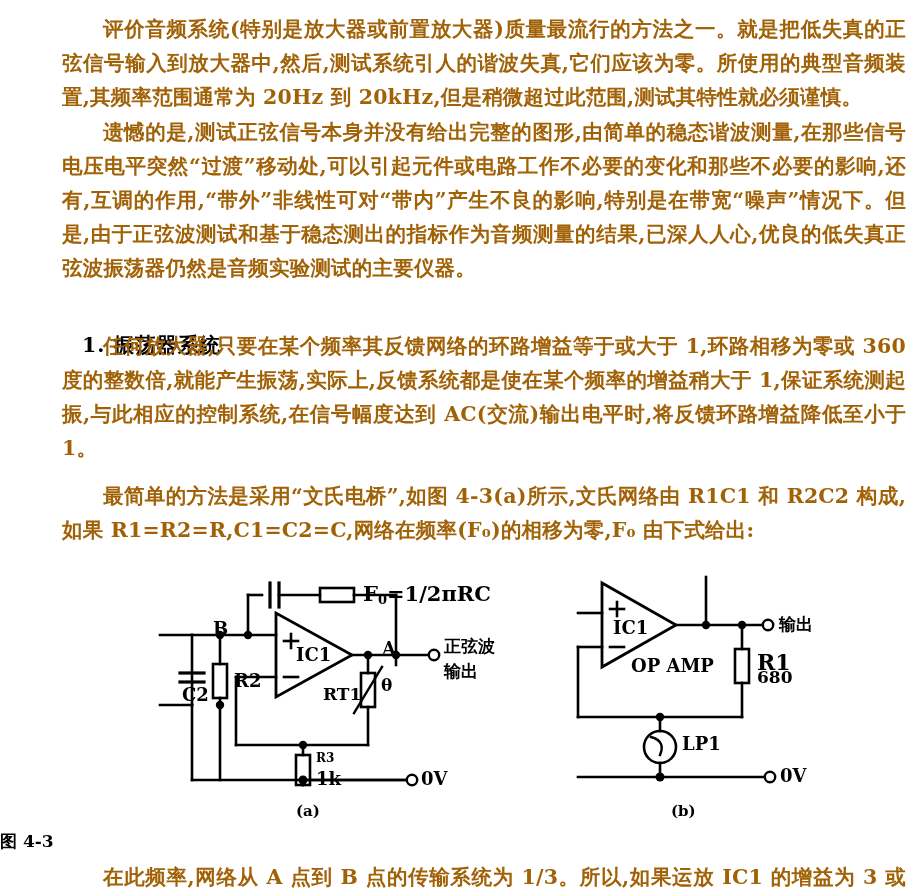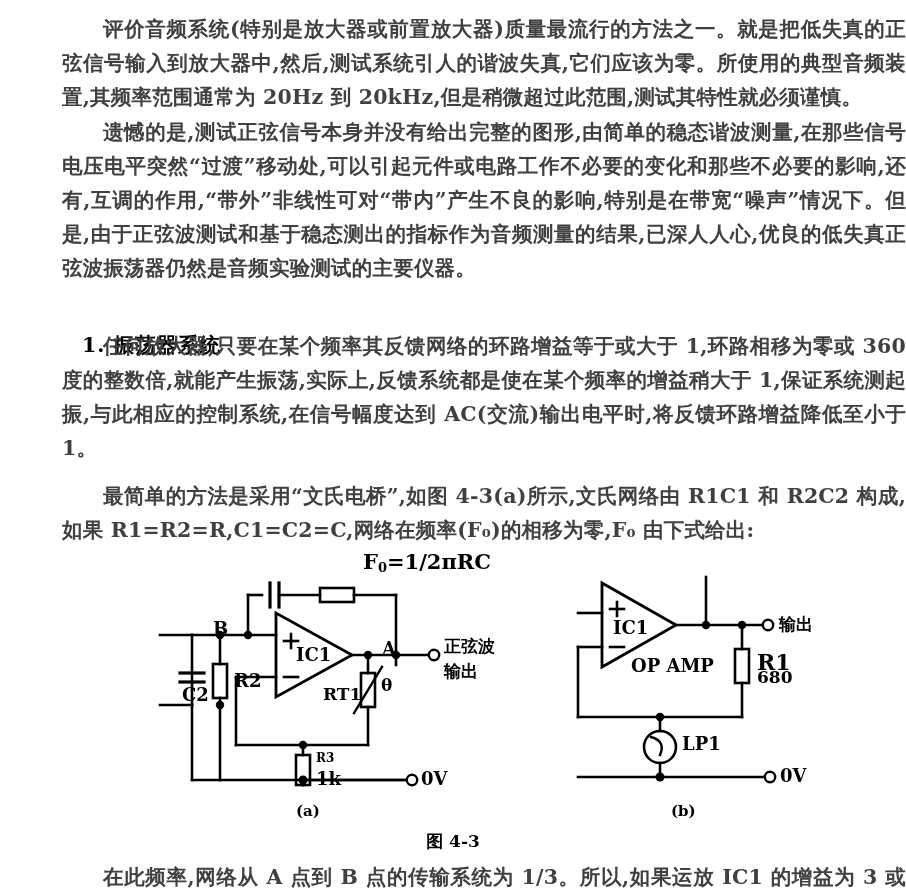--- a/index.html
+++ b/index.html
@@ -25,21 +25,21 @@
   .body-text {
     position: absolute;
     left: 62px;
     width: 844px;
     font-size: 20.5px;
     line-height: 34px;
     letter-spacing: 0.2px;
     font-weight: 700;
     text-align: justify;
     text-justify: inter-character;
-    color: #404040;
+    color: #a16207;
   }
   .para {
     margin: 0;
     text-indent: 2em;
     text-align: justify;
     text-justify: inter-character;
   }
 
   
   .heading {
@@ -53,20 +53,21 @@
 
   
   .formula {
     position: absolute;
     width: 854px;
     left: 0;
     text-align: center;
     font-size: 21px;
     font-weight: 700;
     font-family: "DejaVu Serif", "Liberation Serif", serif;
+    margin-top: 32px;
   }
   .formula sub { font-size: 0.62em; vertical-align: -0.22em; }
 
   
   #figure-area {
     position: absolute;
     left: 0;
     top: 565px;
     width: 906px;
     height: 285px;
@@ -75,21 +76,21 @@
   .sublabel {
     position: absolute;
     font-size: 15px;
     font-weight: 700;
     font-family: "DejaVu Serif", "Liberation Serif", serif;
   }
   .fig-caption {
     position: absolute;
     width: 906px;
     left: 0;
-    text-align: center;
+    text-align: left;
     font-size: 17px;
     font-weight: 700;
   }
   .cn { font-family: "DejaVu Sans", "Liberation Sans", sans-serif; }
 </style>
 </head>
 <body>
 
 <div id="page">
 

